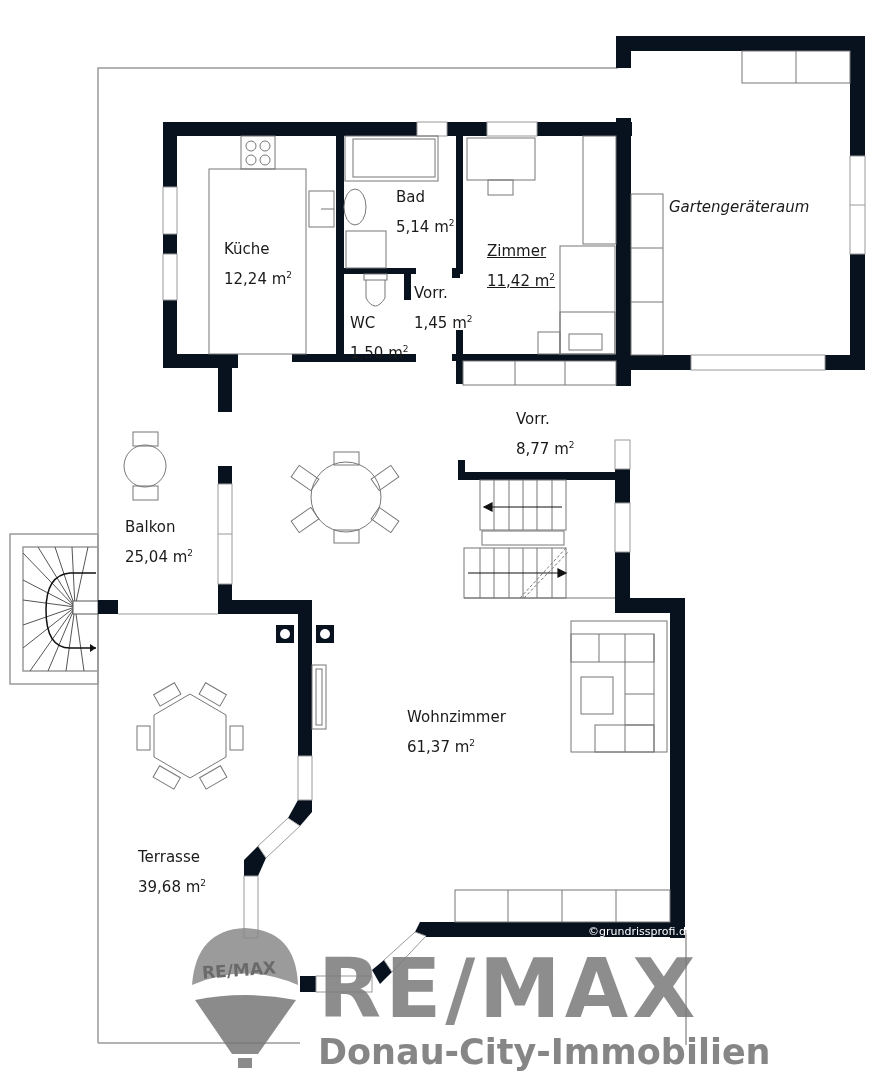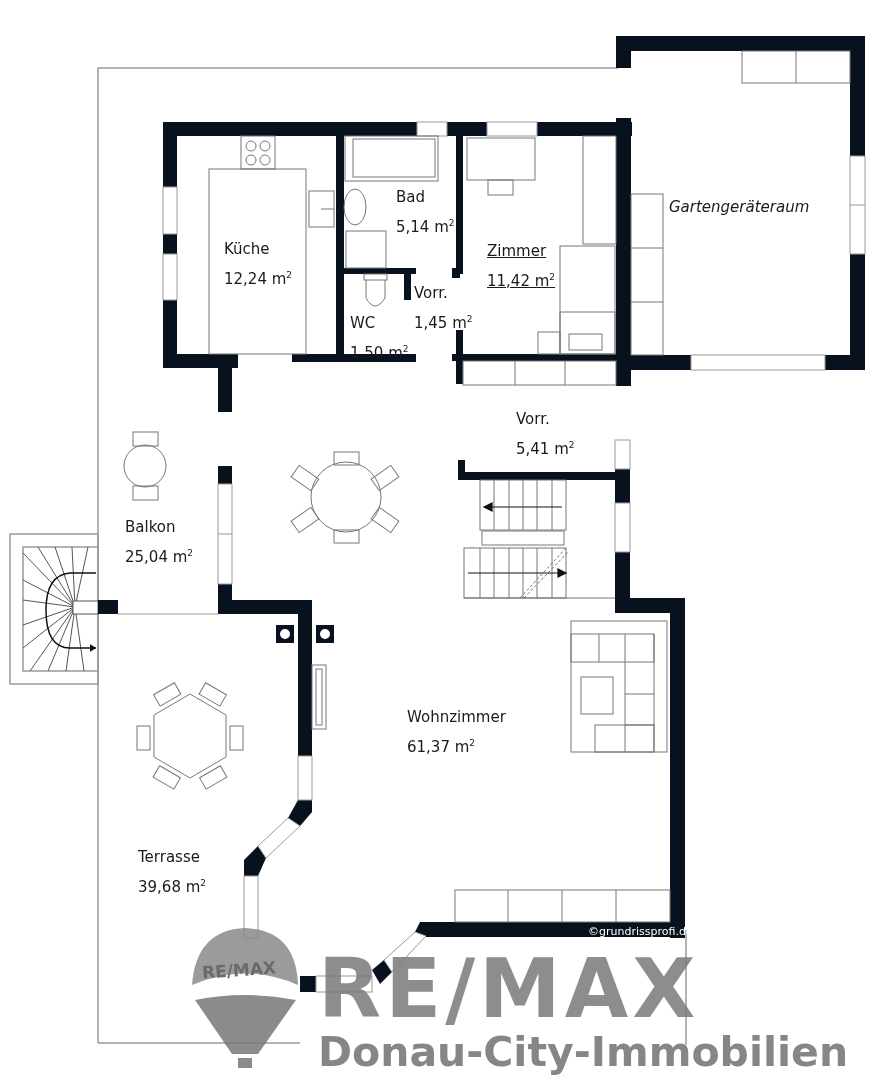--- a/index.html
+++ b/index.html
@@ -253,32 +253,32 @@
 <div class="lbl" style="left:414px;top:280px;">
   <div>Vorr.</div>
   <div><span>1,45 m</span><sup>2</sup></div>
 </div>
 <div class="lbl" style="left:350px;top:310px;">
   <div>WC</div>
   <div><span>1,50 m</span><sup>2</sup></div>
 </div>
 <div class="lbl" style="left:516px;top:406px;">
   <div>Vorr.</div>
-  <div><span>5,41 m</span><sup>2</sup></div>
+  <div><span>8,77 m</span><sup>2</sup></div>
 </div>
 <div class="lbl" style="left:125px;top:514px;">
   <div>Balkon</div>
   <div><span>25,04 m</span><sup>2</sup></div>
 </div>
 <div class="lbl" style="left:407px;top:704px;">
   <div>Wohnzimmer</div>
   <div><span>61,37 m</span><sup>2</sup></div>
 </div>
 <div class="lbl" style="left:138px;top:844px;">
   <div>Terrasse</div>
   <div><span>39,68 m</span><sup>2</sup></div>
 </div>
 
 <div class="copy" style="left:588px;top:925px;">©grundrissprofi.de</div>
 
 <div class="brand" style="left:202px;top:960px;font-size:17px;color:#6a6a6a;transform:rotate(-4deg);">RE/MAX</div>
 <div class="brand" style="left:318px;top:944px;font-size:82px;letter-spacing:4px;opacity:0.85;line-height:90px;">RE/MAX</div>
-<div class="brand" style="left:318px;top:1032px;font-size:41px;line-height:40px;opacity:0.9;">Donau-City-Immobilien</div>
+<div class="brand" style="left:318px;top:1032px;font-size:35px;line-height:40px;opacity:0.9;">Donau-City-Immobilien</div>
 
 </body></html>

